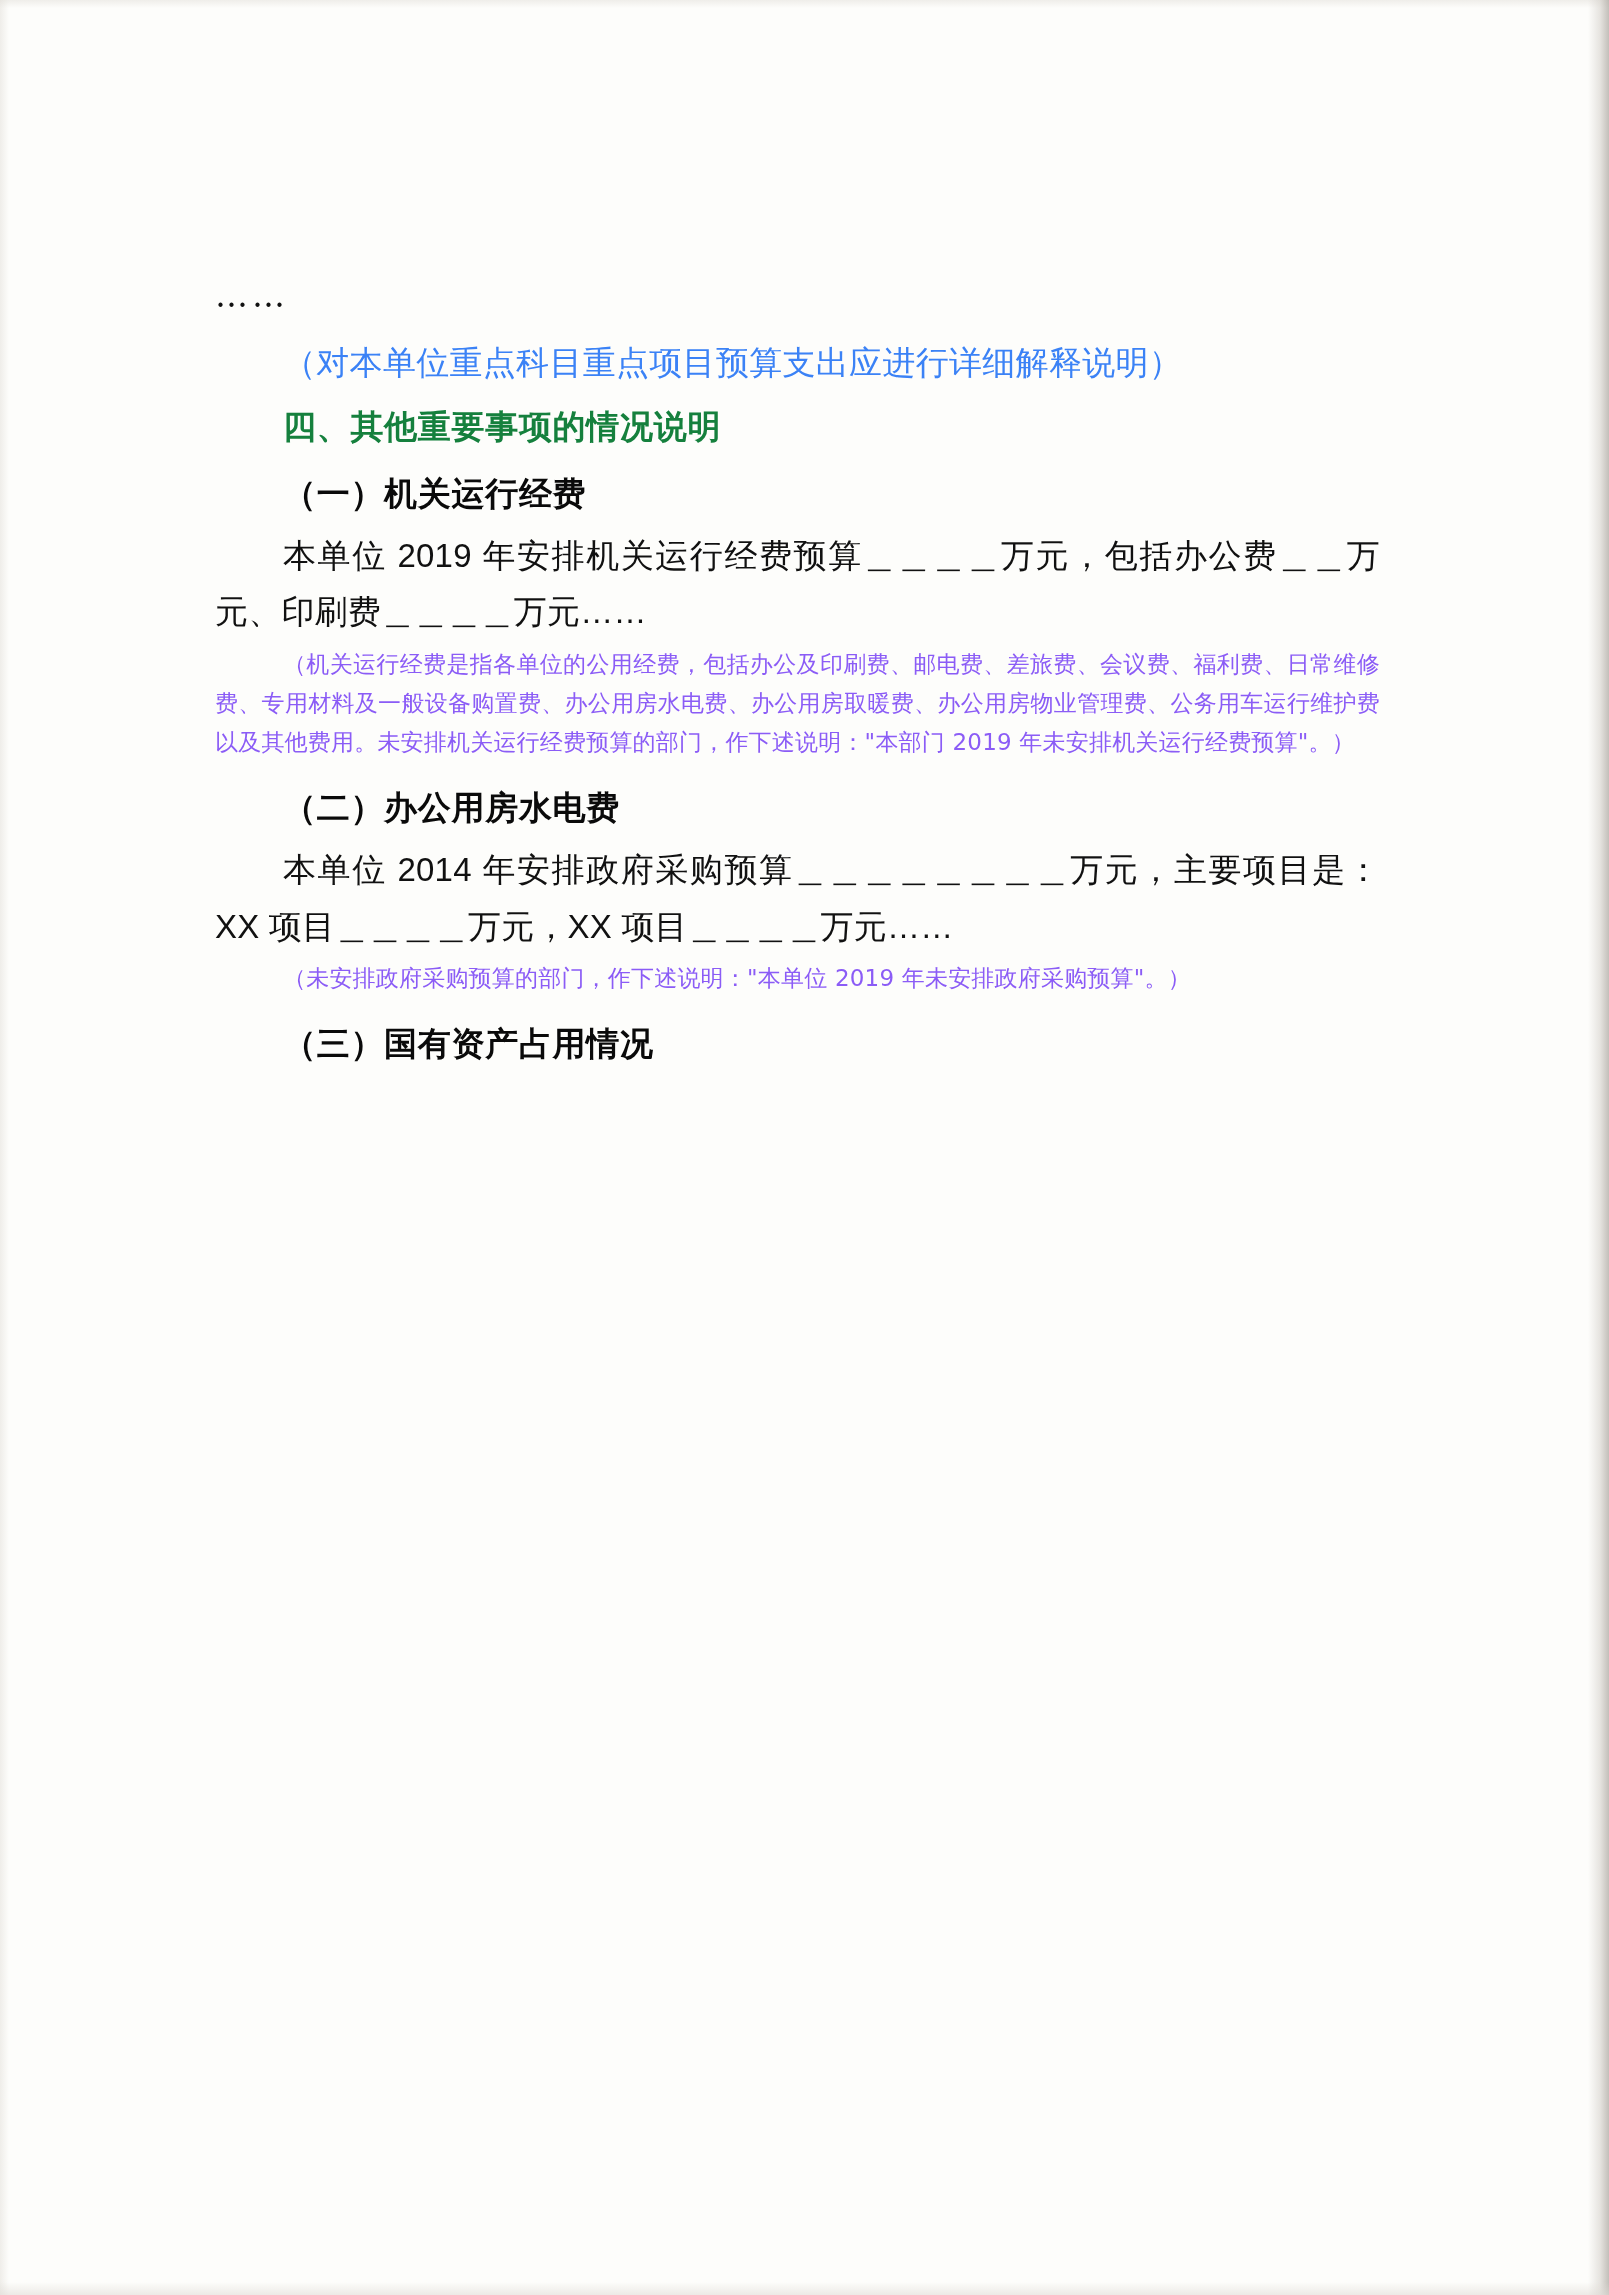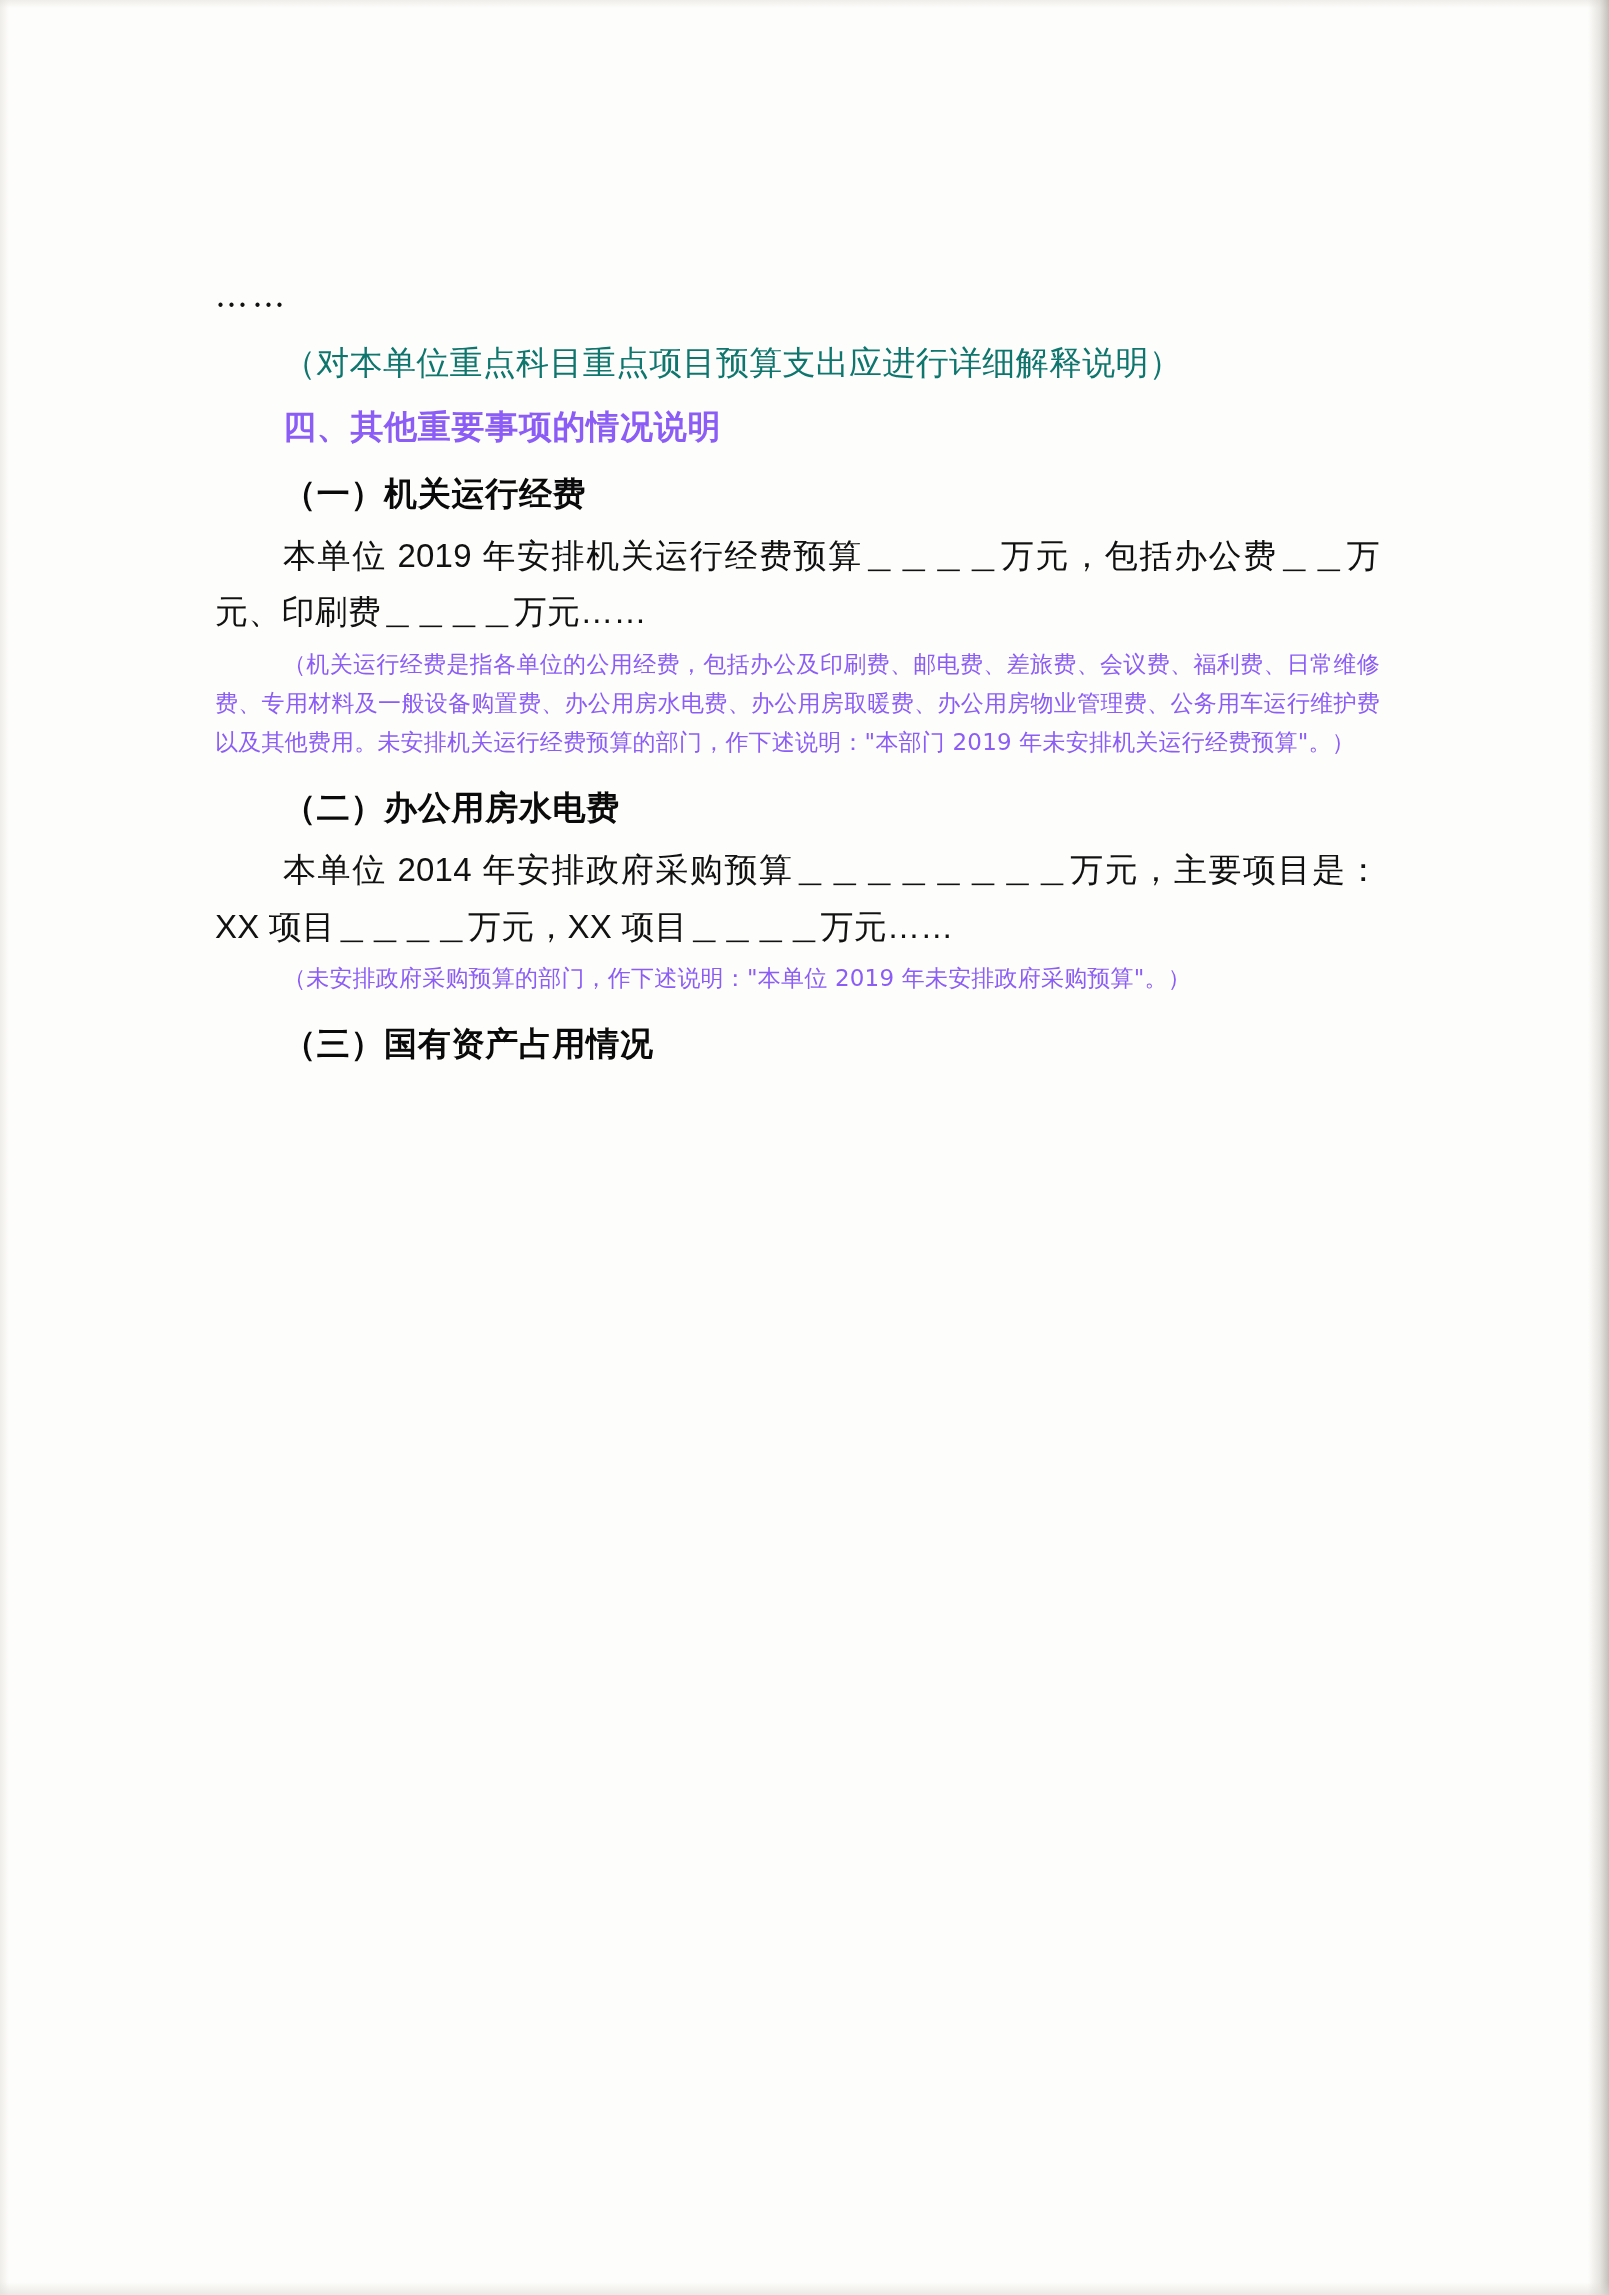--- a/index.html
+++ b/index.html
@@ -59,34 +59,34 @@
     position: absolute;
     left: 215px;
     top: 273px;
     width: 1165px;
   }
 
   .para {
     font-family: "DejaVu Serif", "Liberation Serif", serif;
     font-size: 33px;
     line-height: 1.62;
-    color: #0f766e;
+    color: #3b82f6;
     margin: 0 0 4.6px 0;
     letter-spacing: 0.3px;
     text-align: justify;
   }
   .indent {
     text-indent: 68px;
   }
   .heading {
     font-family: "DejaVu Sans", "Liberation Sans", sans-serif;
     font-weight: bold;
     font-size: 33px;
     line-height: 1.62;
-    color: #8b5cf6;
+    color: #15803d;
     margin: 10.4px 0 6.5px 0;
     text-indent: 68px;
     letter-spacing: 0.7px;
   }
   .subheading {
     font-family: Liberation Serif, serif;
     font-weight: bold;
     font-size: 33px;
     line-height: 1.62;
     color: #0a0a0a;

